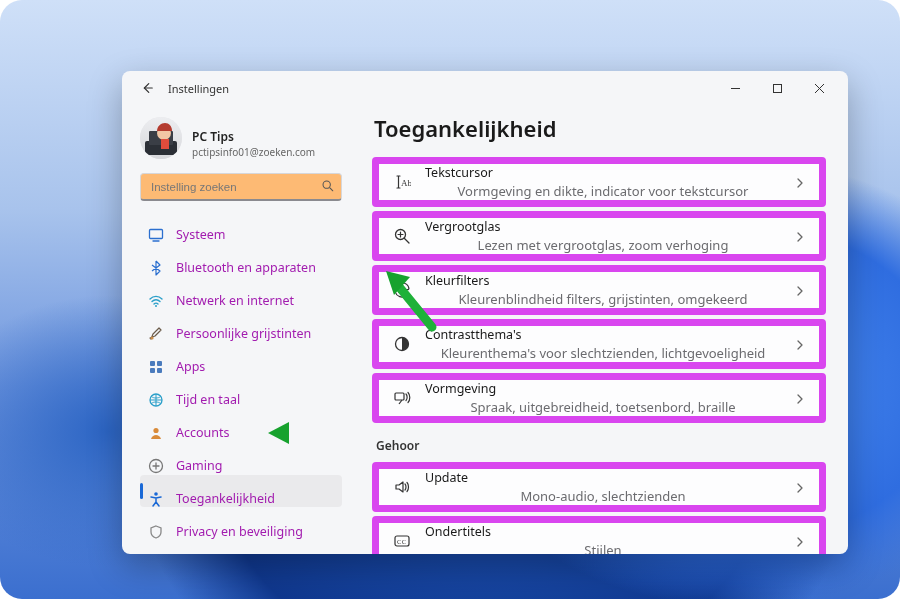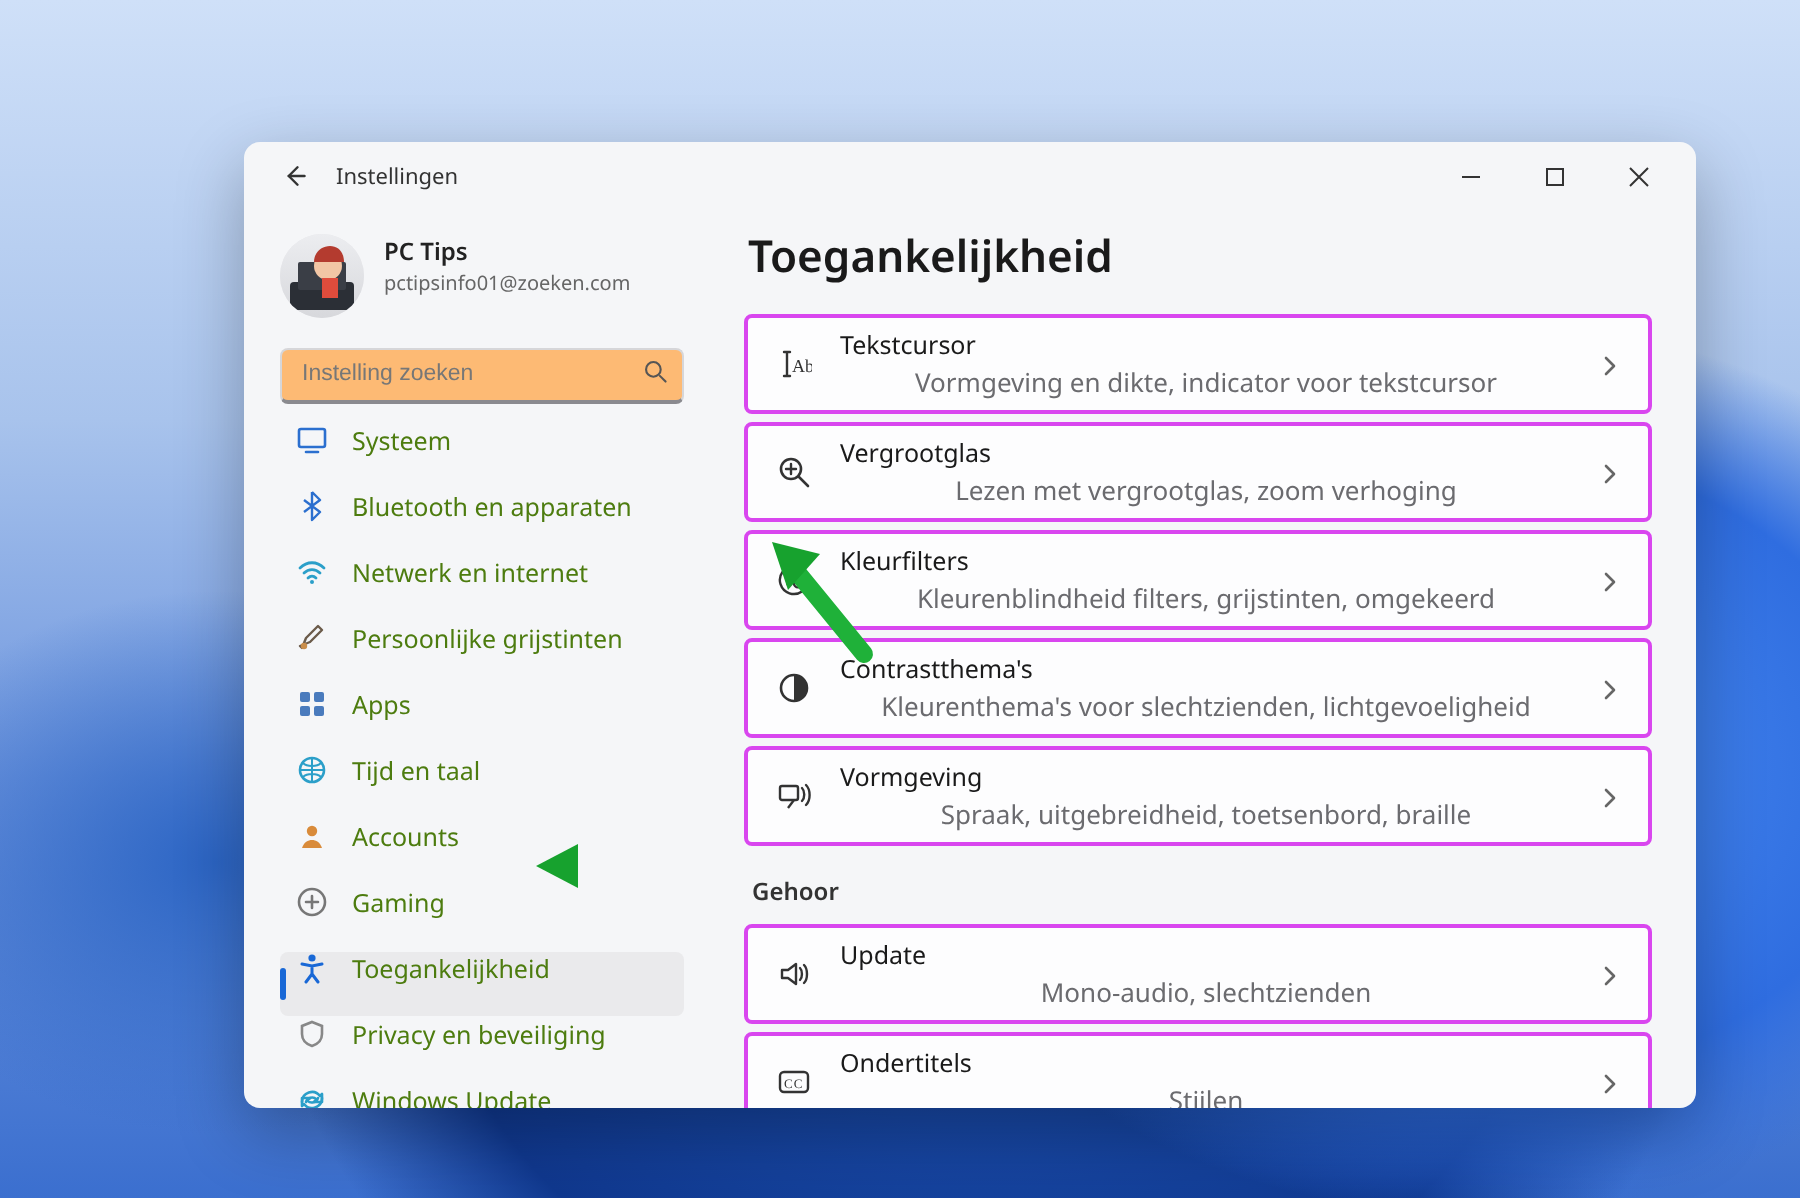--- a/index.html
+++ b/index.html
@@ -4,71 +4,72 @@
 <style>
   * { box-sizing: border-box; margin: 0; padding: 0; }
   html, body { width: 900px; height: 599px; overflow: hidden; font-family: "Segoe UI", system-ui, sans-serif; }
   .desktop {
     width: 900px; height: 599px; position: relative;
     background:
       radial-gradient(ellipse 420px 320px at 82% 64%, #4b8df2 0%, #2f6de0 50%, rgba(0,0,0,0) 70%),
       radial-gradient(ellipse 260px 200px at 12% 72%, #2c65c4 0%, rgba(0,0,0,0) 68%),
       radial-gradient(ellipse 500px 380px at 55% 78%, #1d52b4 0%, #10388e 55%, rgba(0,0,0,0) 72%),
       linear-gradient(180deg, #cfe0f8 0%, #a8c3ec 35%, #6d95de 65%, #3b6fcf 100%);
+    border-radius: 22px;
   }
   .window {
     position: absolute; left: 122px; top: 71px; width: 726px; height: 483px;
     background: #f5f6f8; border-radius: 8px; box-shadow: 0 12px 34px rgba(0,0,0,.28);
     display: flex; flex-direction: column; overflow: hidden;
   }
   .titlebar { height: 34px; display: flex; align-items: center; padding: 0 8px 0 14px; }
   .back-btn { width: 22px; height: 22px; display:flex; align-items:center; justify-content:center; color:#333; font-size:14px; border-radius:4px; }
   .title { font-size: 11px; margin-left: 10px; color:#333; }
   .tb-spacer { flex:1; }
   .tb-btn { width: 42px; height: 30px; display:flex; align-items:center; justify-content:center; color:#333; }
   .tb-btn svg { display:block; }
 
   .body { flex:1; display:flex; min-height:0; }
   .sidebar { width: 232px; padding: 8px 12px 0 18px; display:flex; flex-direction:column; }
-  .account { display:flex; align-items:flex-start; gap:10px; padding: 4px 0 12px 0; }
+  .account { display:flex; align-items:flex-end; gap:10px; padding: 4px 0 12px 0; }
   .avatar {
     width: 42px; height: 42px; border-radius: 50%; background:#e7e7ea;
     display:flex; align-items:flex-end; justify-content:center; overflow:hidden;
     position:relative;
   }
   .avatar::before{ content:""; position:absolute; inset:0; background:linear-gradient(#ecedf0,#d7d8dc); }
   .avatar svg { position:relative; z-index:1; }
   .acct-name { font-size: 12px; font-weight:600; color:#222; }
   .acct-email { font-size: 10px; color:#666; }
   .search-wrap { position:relative; margin: 2px 0 10px 0; }
   .search {
     width: 100%; height: 28px; border: 1px solid #d6d6d9; border-bottom: 2px solid #8a8a8f;
     border-radius: 4px; background:#fdba74; padding: 0 28px 0 10px; font-size: 11.5px; color:#333;
     outline:none;
   }
   .search::placeholder { color:#777; }
   .search-icon { position:absolute; right:8px; top:50%; transform:translateY(-50%); color:#555; font-size:13px; }
 
   .nav { display:flex; flex-direction:column; gap:1px; }
   .nav-item {
-    display:flex; align-items:flex-start; gap:12px; height:32px; padding:0 8px 0 8px;
-    border-radius:4px; font-size:12.5px; color:#4d7c0f; cursor:default; position:relative;
+    display:flex; align-items:flex-end; gap:12px; height:32px; padding:0 8px 0 8px;
+    border-radius:4px; font-size:12.5px; color:#a21caf; cursor:default; position:relative;
   }
   .nav-item.selected { background:#eaeaec; }
   .nav-item.selected::before {
     content:""; position:absolute; left:0; top:8px; bottom:8px; width:3px; background:#1968d6; border-radius:2px;
   }
   .nav-icon { width:16px; height:16px; display:flex; align-items:center; justify-content:center; }
 
   .main { flex:1; padding: 6px 20px 0 18px; overflow:hidden; display:flex; flex-direction:column; }
   .page-title { font-size: 22px; font-weight: 600; color:#1a1a1a; margin: 2px 0 14px 2px; }
   .cards { display:flex; flex-direction:column; gap:4px; overflow-y:auto; padding-right:2px; padding-bottom:8px; }
   .section-head { font-size: 12px; font-weight:600; color:#333; margin: 10px 0 4px 4px; }
   .card {
-    background:#fdfdfe; border:2px solid #d946ef; border-radius:4px;
+    background:#fdfdfe; border:7px solid #d946ef; border-radius:4px;
     display:flex; align-items:center; gap:14px; padding: 10px 14px; min-height:50px;
   }
   .card-icon { width:18px; height:18px; display:flex; align-items:center; justify-content:center; color:#333; flex:none; }
   .card-text { flex:1; min-width:0; }
   .card-title { font-size: 12.5px; color:#1a1a1a; }
   .card-sub { font-size: 13px; color:#6b6b6f; margin-top:1px; white-space:nowrap; overflow:hidden; text-overflow:ellipsis;text-align:center; }
   .card-chevron { color:#666; }
 
   
   .arrow { position:absolute; z-index:50; }

